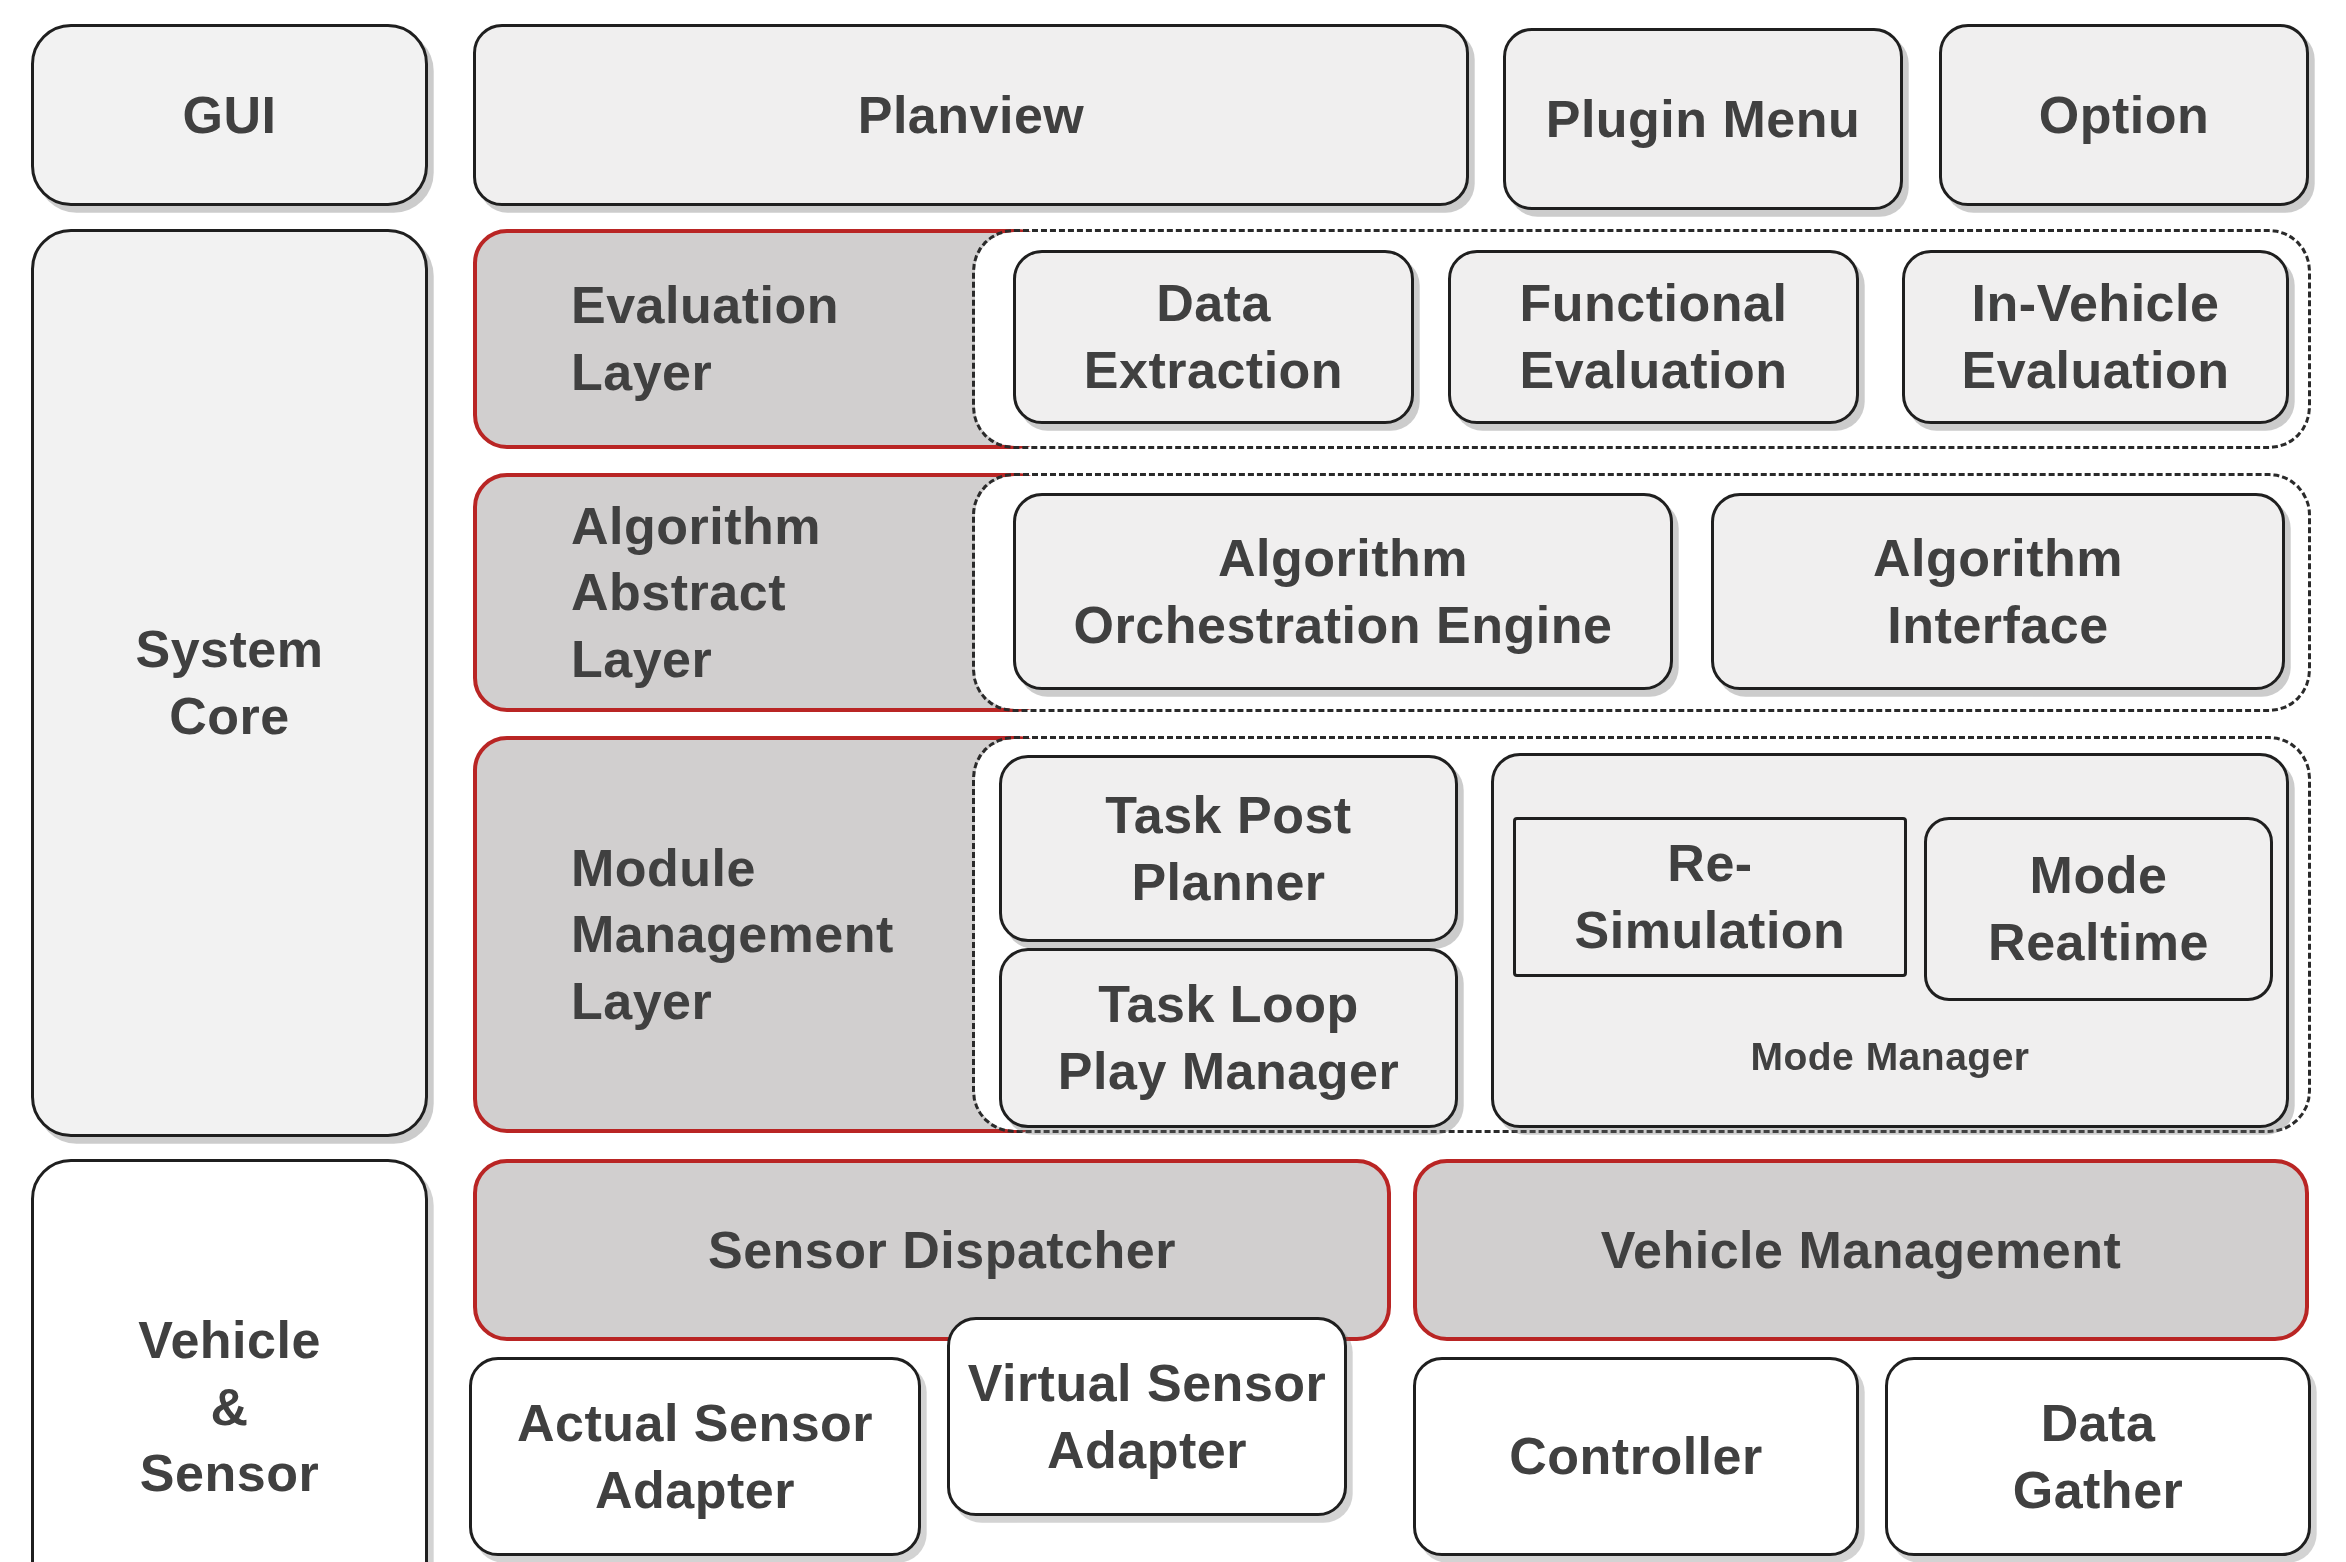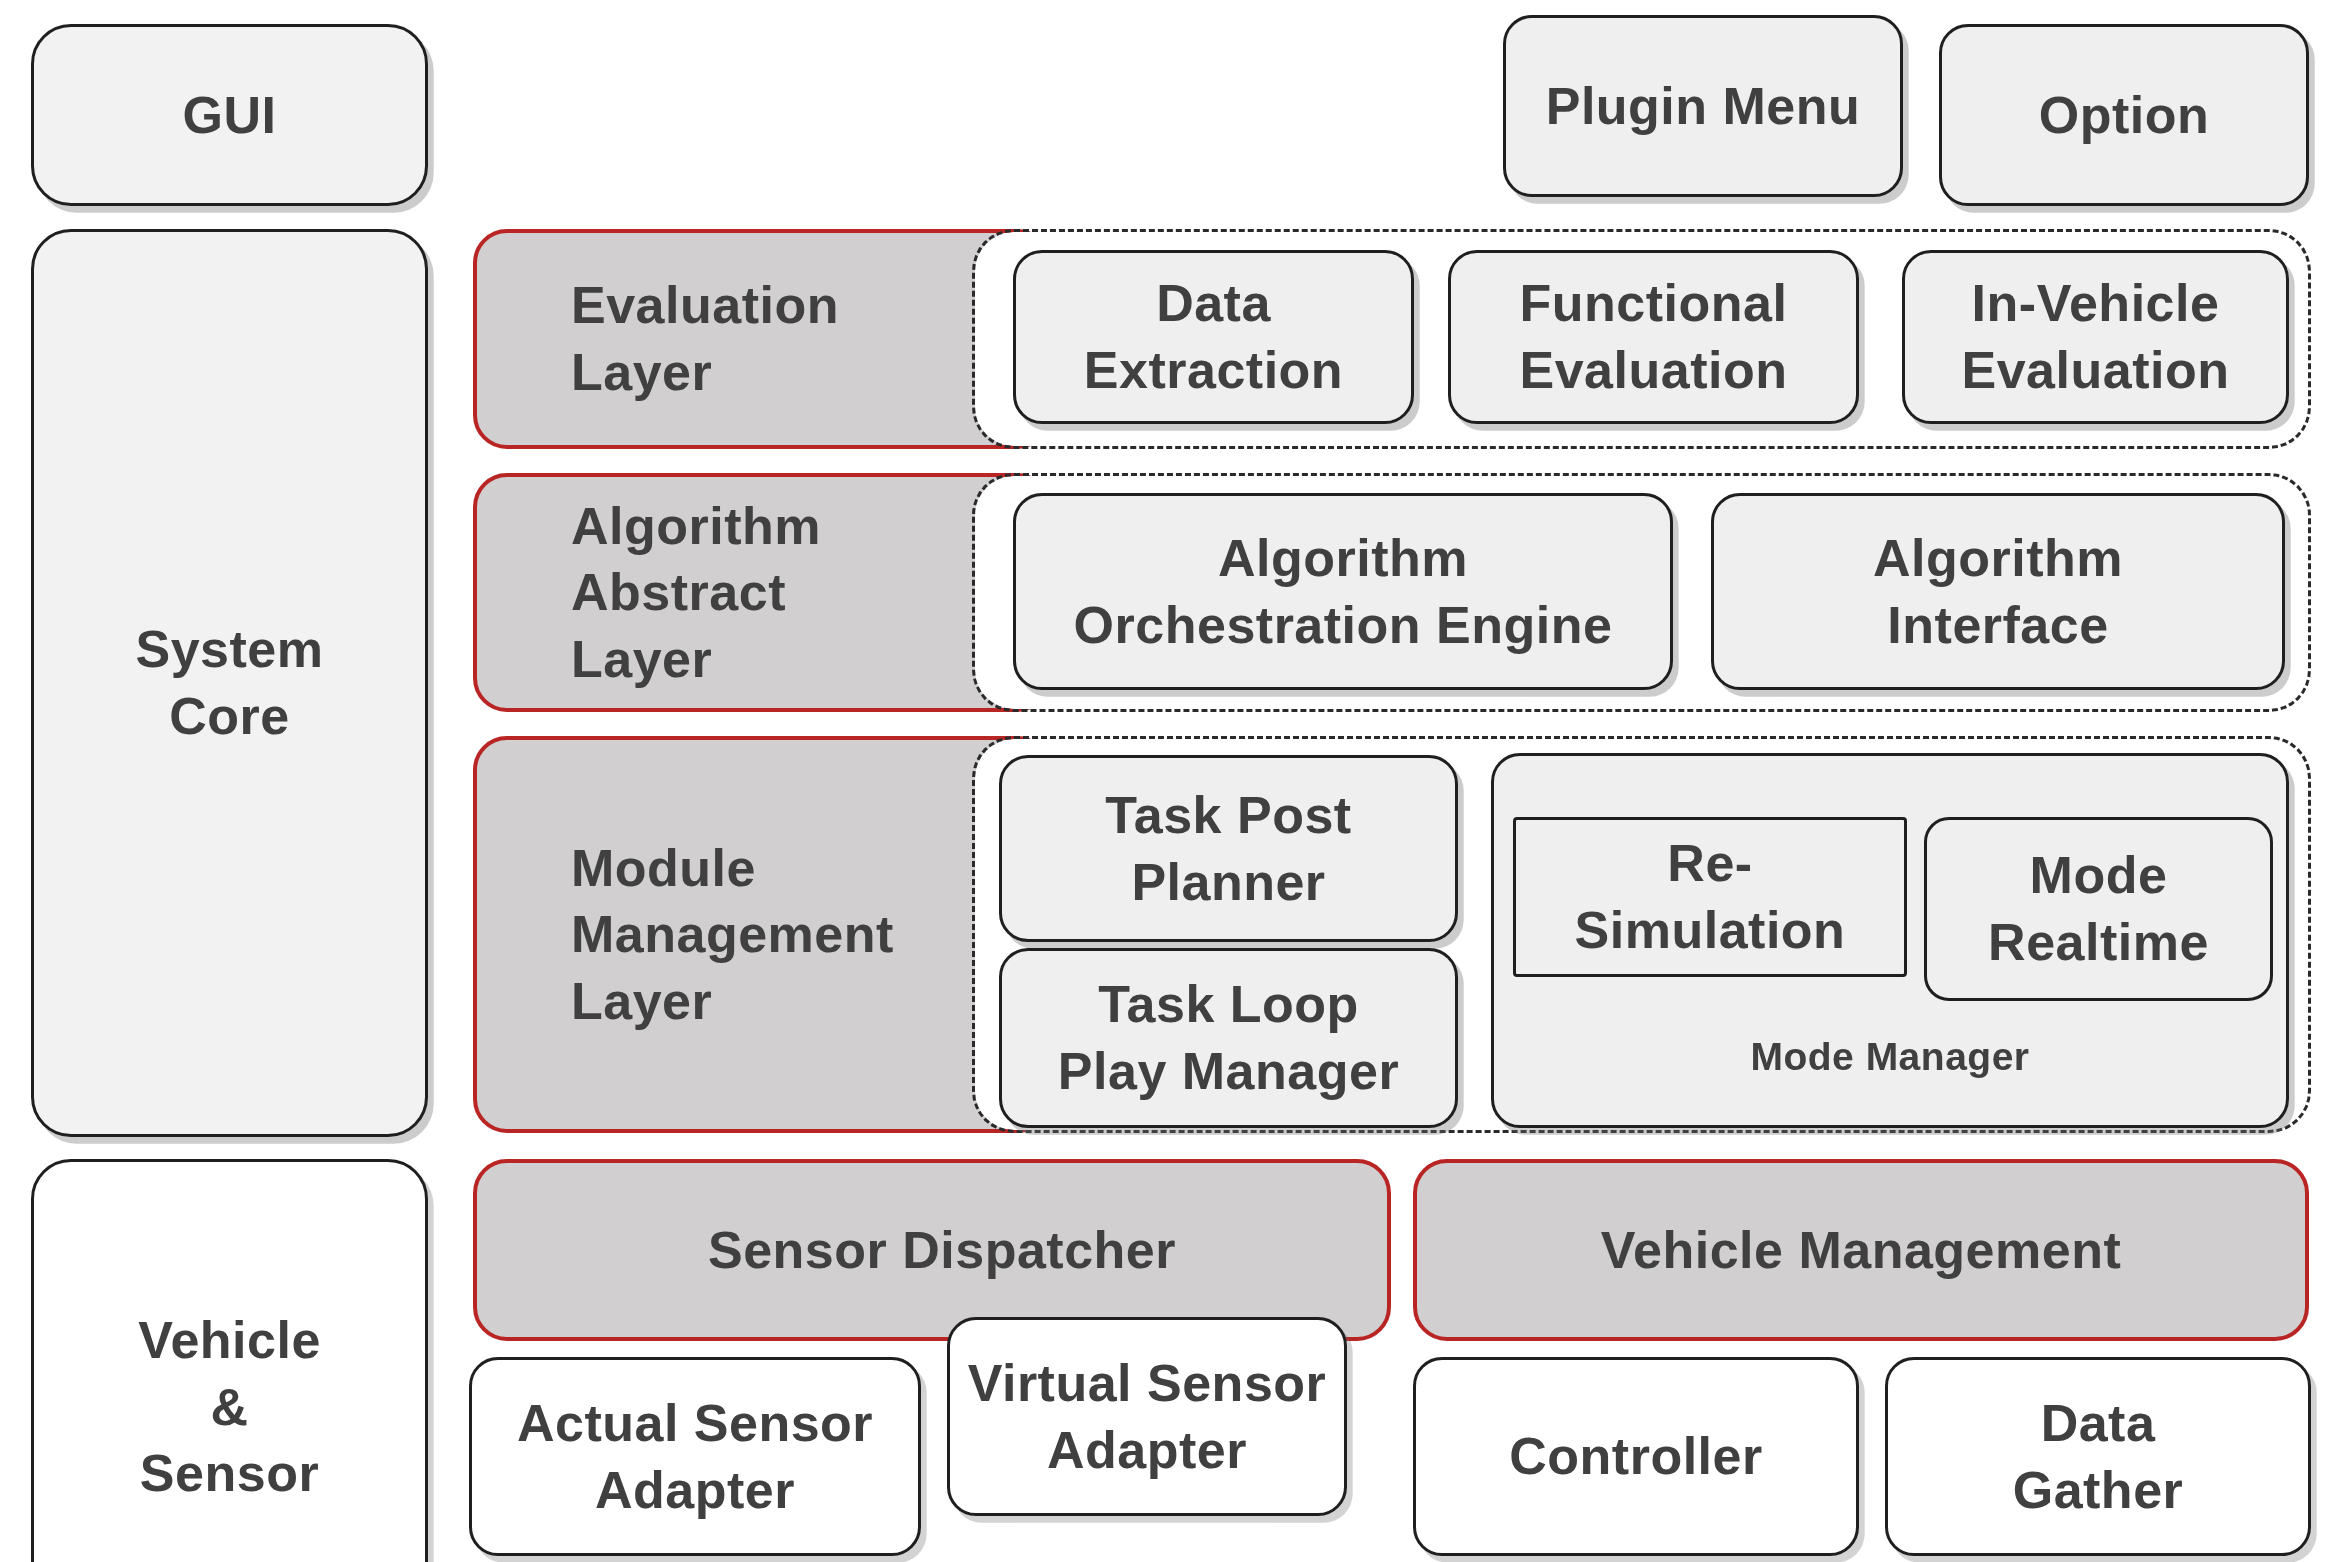--- a/index.html
+++ b/index.html
@@ -75,22 +75,23 @@
 
   <div class="box light bigradius" style="left:31px;top:24px;width:397px;height:182px;background:#f2f2f2;">GUI</div>
 
   <div class="box light bigradius" style="left:31px;top:229px;width:397px;height:908px;background:#f2f2f2;">System
 Core</div>
 
   <div class="box whitebox bigradius" style="left:31px;top:1159px;width:397px;height:496px;">Vehicle
 &amp;
 Sensor</div>
 
+  <div class="box light" style="left:473px;top:24px;width:996px;height:182px;">Planview</div>
 
-  <div class="box light" style="left:1503px;top:15px;width:400px;height:182px;">Plugin Menu</div>
+  <div class="box light" style="left:1503px;top:28px;width:400px;height:182px;">Plugin Menu</div>
 
   <div class="box light" style="left:1939px;top:24px;width:370px;height:182px;">Option</div>
 
   <div class="box redgray leftlabel" style="left:473px;top:229px;width:578px;height:220px;">Evaluation
 Layer</div>
   <div class="box dashed" style="left:972px;top:229px;width:1339px;height:220px;"></div>
 
   <div class="box light" style="left:1013px;top:250px;width:401px;height:174px;">Data
 Extraction</div>
   <div class="box light" style="left:1448px;top:250px;width:411px;height:174px;">Functional

